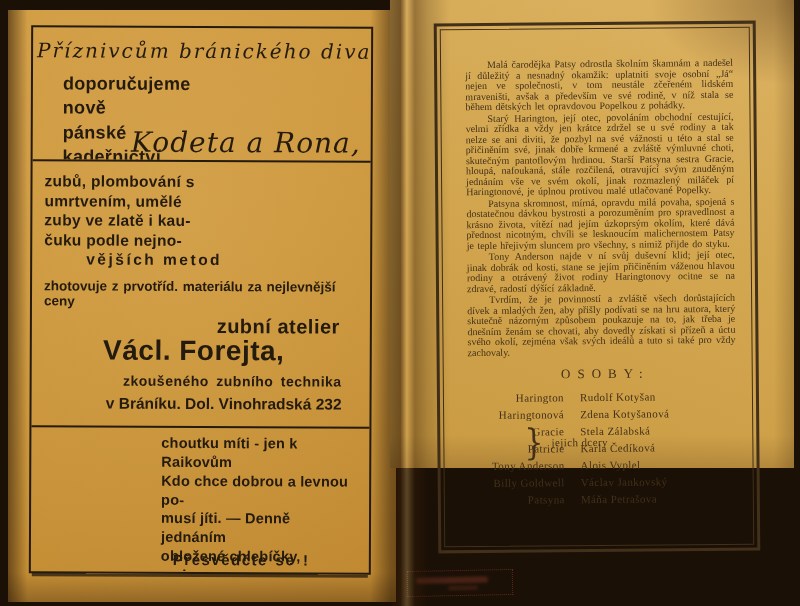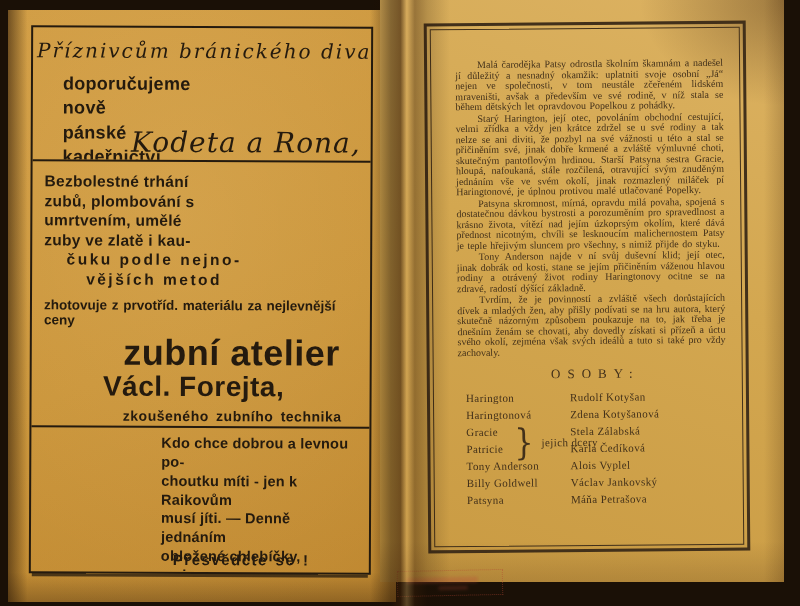--- a/index.html
+++ b/index.html
@@ -36,31 +36,31 @@
   .ad3{height:144px;position:relative;overflow:hidden;padding:6px 10px 0;}
 
   .headline{font:italic 20px/1 "DejaVu Serif",serif;letter-spacing:2px;text-align:center;margin:13px 4px 11px;white-space:nowrap;}
   .ad1-lines{font-weight:bold;font-size:18px;line-height:1.35;width:190px;padding-left:30px;letter-spacing:.3px;}
   .kodeta{font:italic 28px/1 "DejaVu Serif",serif;text-align:right;margin:-40px 10px 0 0;letter-spacing:1px;}
   .bendu{font-weight:bold;font-size:13.5px;letter-spacing:2.5px;text-align:right;margin:9px 8px 0 0;}
 
   .ad2-lines{font-weight:bold;font-size:15.5px;line-height:1.26;width:220px;letter-spacing:.3px;}
   .ad2-lines div:nth-child(n+5){letter-spacing:2.5px;text-align:center;}
   .tagline{font-weight:bold;font-size:13.5px;margin:9px 0 0;word-spacing:1px;}
-  .zub1{font-weight:bold;font-size:36px;line-height:1.02;text-align:right;margin:7px 18px 0 0;letter-spacing:.5px;}
+  .zub1{font-weight:bold;font-size:20px;line-height:1.02;text-align:right;margin:7px 18px 0 0;letter-spacing:.5px;}
   .zub2{font-weight:bold;font-size:28px;line-height:1.02;text-align:center;margin:1px 14px 0 0;letter-spacing:.5px;}
   .zubsub{font-weight:bold;font-size:14px;text-align:right;margin:7px 16px 0 0;word-spacing:3px;letter-spacing:.5px;}
   .zubaddr{font-weight:bold;font-size:15.5px;text-align:right;margin:6px 16px 0 0;}
 
   .ad3-lines{font-weight:bold;font-size:14.5px;line-height:1.3;margin-left:120px;letter-spacing:.2px;}
   .presv{font-weight:bold;font-size:15px;position:absolute;left:142px;bottom:4px;letter-spacing:1.5px;word-spacing:2px;}
 
   
   .right-page{
-    position:absolute;left:380px;top:0;width:404px;height:582px;
+    position:absolute;left:390px;top:0;width:404px;height:468px;
     background:linear-gradient(200deg,#dcb262 0%,#d3a750 45%,#c99a42 100%);
   }
   .right-page::before{
     content:"";position:absolute;inset:0;pointer-events:none;
     background:
       radial-gradient(55% 28% at 100% 0%,rgba(60,32,8,.38),rgba(0,0,0,0) 65%),
       linear-gradient(270deg,rgba(60,32,8,.22),rgba(0,0,0,0) 5%),
       linear-gradient(0deg,rgba(60,32,8,.18),rgba(0,0,0,0) 7%);
   }
   .frame{
@@ -74,21 +74,21 @@
   .story p{
     font-family:"Liberation Serif",serif;font-size:10px;line-height:10.5px;
     text-align:justify;text-indent:22px;margin:0 0 1px;word-spacing:1px;
   }
   .osoby{
     font-family:"Liberation Serif",serif;font-size:13px;text-align:center;
     letter-spacing:7px;text-indent:7px;margin:9px 0 9px;
   }
   .cast{position:relative;padding-left:8px;}
   .cast-row{display:flex;align-items:baseline;height:17px;font-family:"Liberation Serif",serif;font-size:11px;letter-spacing:.4px;}
-  .role{flex:0 0 88px;white-space:nowrap;}
+  .role{flex:0 0 88px;white-space:nowrap;text-align:right;}
   .leader{flex:1;border-bottom:2px dotted rgba(66,48,26,.55);margin:0 10px 4px 6px;}
   .actor{flex:0 0 168px;white-space:nowrap;}
   .cast-row.grouped .leader{visibility:hidden;}
   .brace-wrap{position:absolute;left:56px;top:34px;height:34px;display:flex;align-items:center;pointer-events:none;}
   .brace{font-family:"DejaVu Serif",serif;font-size:30px;font-weight:400;transform:scaleY(1.2);line-height:1;}
   .brace-note{font-family:"Liberation Serif",serif;font-size:11px;margin-left:8px;letter-spacing:.4px;}
 
   
   .gutter{
     position:absolute;left:370px;top:0;width:80px;height:606px;pointer-events:none;z-index:5;
@@ -122,39 +122,38 @@
       <div class="ad1-lines">
           <div>doporučujeme nově</div>
           <div>pánské kadeřnictví</div>
         </div>
       <div class="kodeta">Kodeta a Rona,</div>
       <div class="bendu">Hlavní ulice „U BENDŮ“</div>
     </div>
 
     <div class="ad2">
       <div class="ad2-lines">
-          <div>Bezbolestné trhání</div>
           <div>zubů, plombování s</div>
           <div>umrtvením, umělé</div>
           <div>zuby ve zlatě i kau-</div>
           <div>čuku podle nejno-</div>
           <div>vějších metod</div>
         </div>
       <div class="tagline">zhotovuje z prvotříd. materiálu za nejlevnější ceny</div>
       <div class="zub1">zubní atelier</div>
       <div class="zub2">Václ. Forejta,</div>
       <div class="zubsub">zkoušeného zubního technika</div>
       <div class="zubaddr">v Bráníku. Dol. Vinohradská 232</div>
 
     </div>
 
     <div class="ad3">
       <div class="ad3-lines">
+          <div>choutku míti - jen k Raikovům</div>
           <div>Kdo chce dobrou a levnou po-</div>
-          <div>choutku míti - jen k Raikovům</div>
           <div>musí jíti. — Denně jednáním</div>
           <div>obložené chlebíčky, majonesa</div>
           <div>a různé saláty</div>
         </div>
 
       <div class="presv">Přesvědčte se !</div>
     </div>
 
   </div>
 </div>

